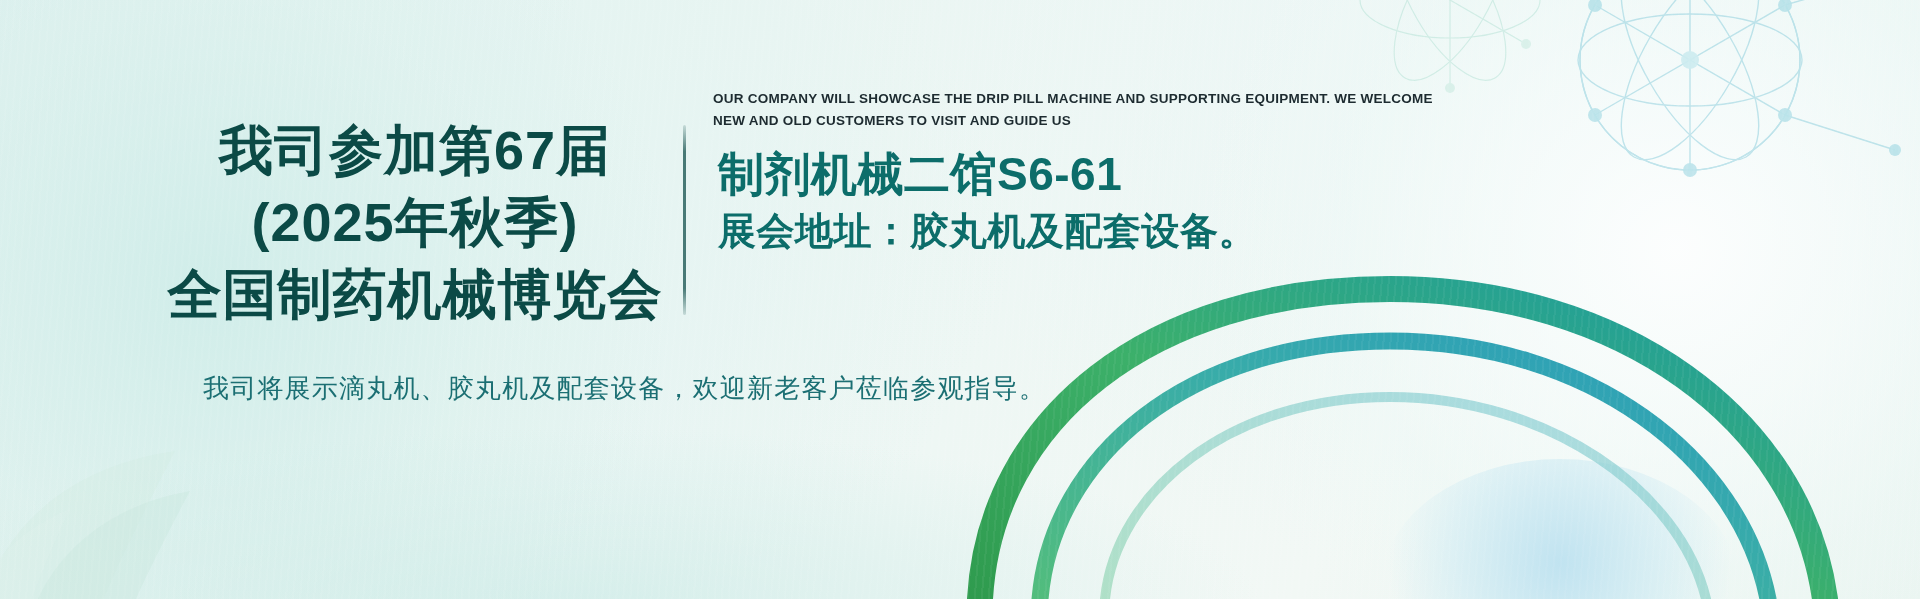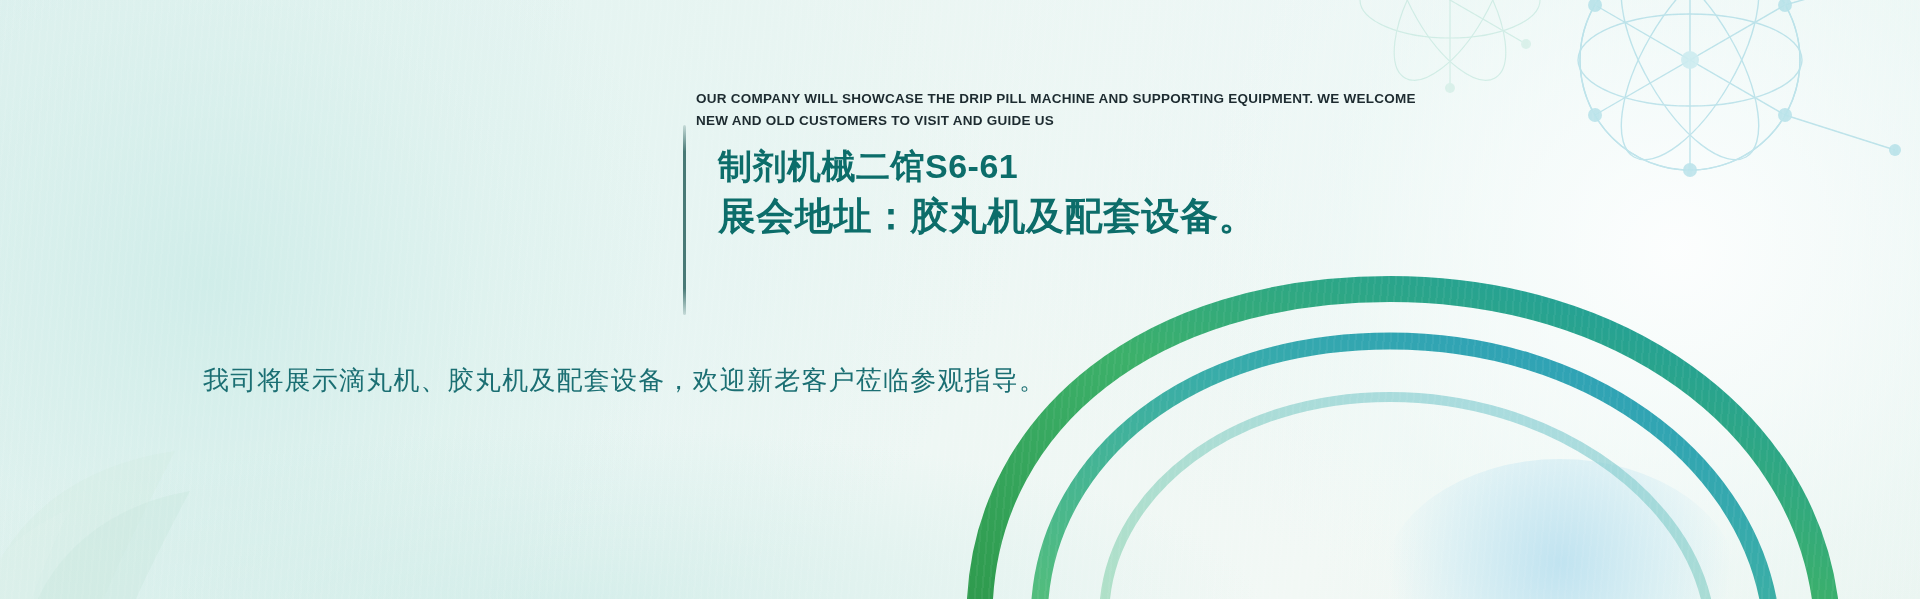--- a/index.html
+++ b/index.html
@@ -72,48 +72,48 @@
   .headline-left .hl-line { display:block; }
 
   .divider {
     position:absolute; left:683px; top:125px;
     width:3px; height:190px;
     background:linear-gradient(to bottom, rgba(11,74,70,.15) 0%, rgba(11,74,70,.72) 14%, rgba(11,74,70,.72) 86%, rgba(11,74,70,.15) 100%);
     border-radius:2px;
   }
 
   .eng-block {
-    position:absolute; left:696px; top:88px; width:745px;
+    position:absolute; left:713px; top:88px; width:745px;
     color:#1d2b30;
     font-size:13.5px;
     font-weight:600;
     line-height:1.62;
     letter-spacing:.25px;
   }
 
   .right-block { position:absolute; left:718px; top:146px; }
   .hall-line {
     color:#0c6d6a;
-    font-size:34px;
+    font-size:46px;
     font-weight:700;
     letter-spacing:.5px;
     line-height:1.22;
     white-space:nowrap;
   }
   .detail-line {
     color:#0c6d6a;
     font-size:38px;
     font-weight:700;
     line-height:1.56;
     letter-spacing:.5px;
     white-space:nowrap;
   }
 
   .tagline {
-    position:absolute; left:203px; top:363px;
+    position:absolute; left:203px; top:371px;
     color:#1b6f73;
     font-size:26px;
     font-weight:500;
     letter-spacing:1.2px;
     white-space:nowrap;
   }
 </style>
 </head>
 <body>
 
@@ -194,20 +194,25 @@
   <svg class="leaf-left" viewBox="0 0 420 300">
     <path d="M10,300 C20,190 90,110 215,92 C175,170 140,240 120,300 Z" fill="#cfe9de" opacity="0.65"></path>
     <path d="M60,300 C72,215 130,150 230,132 C196,196 168,252 152,300 Z" fill="#bfe2d6" opacity="0.55"></path>
     <path d="M0,300 C4,236 40,178 110,150 C84,204 64,254 54,300 Z" fill="#dcf0e8" opacity="0.7"></path>
   </svg>
 
   <div class="grain"></div>
 
   <div class="content">
 
+    <div class="headline-left">
+      <span class="hl-line">我司参加第67届</span>
+      <span class="hl-line">(2025年秋季)</span>
+      <span class="hl-line">全国制药机械博览会</span>
+    </div>
 
     <div class="divider"></div>
 
     <div class="eng-block">OUR COMPANY WILL SHOWCASE THE DRIP PILL MACHINE AND SUPPORTING EQUIPMENT. WE WELCOME NEW AND OLD CUSTOMERS TO VISIT AND GUIDE US</div>
 
     <div class="right-block">
       <div class="hall-line">制剂机械二馆S6-61</div>
       <div class="detail-line">展会地址：胶丸机及配套设备。</div>
     </div>
 

